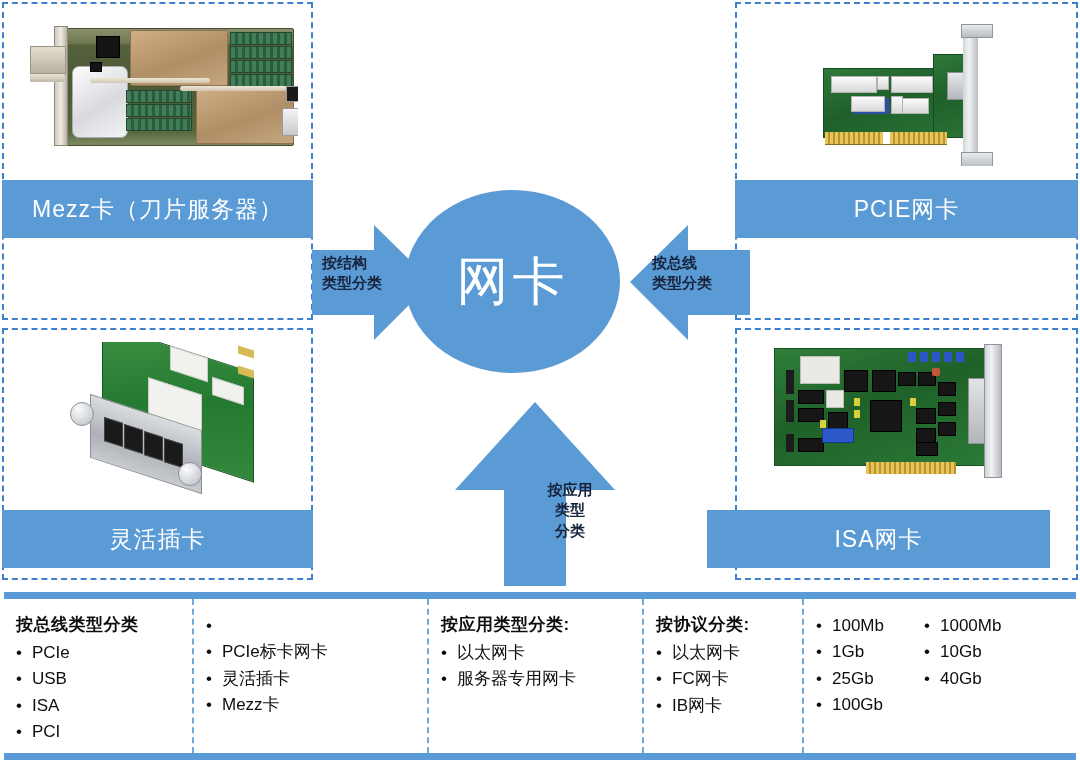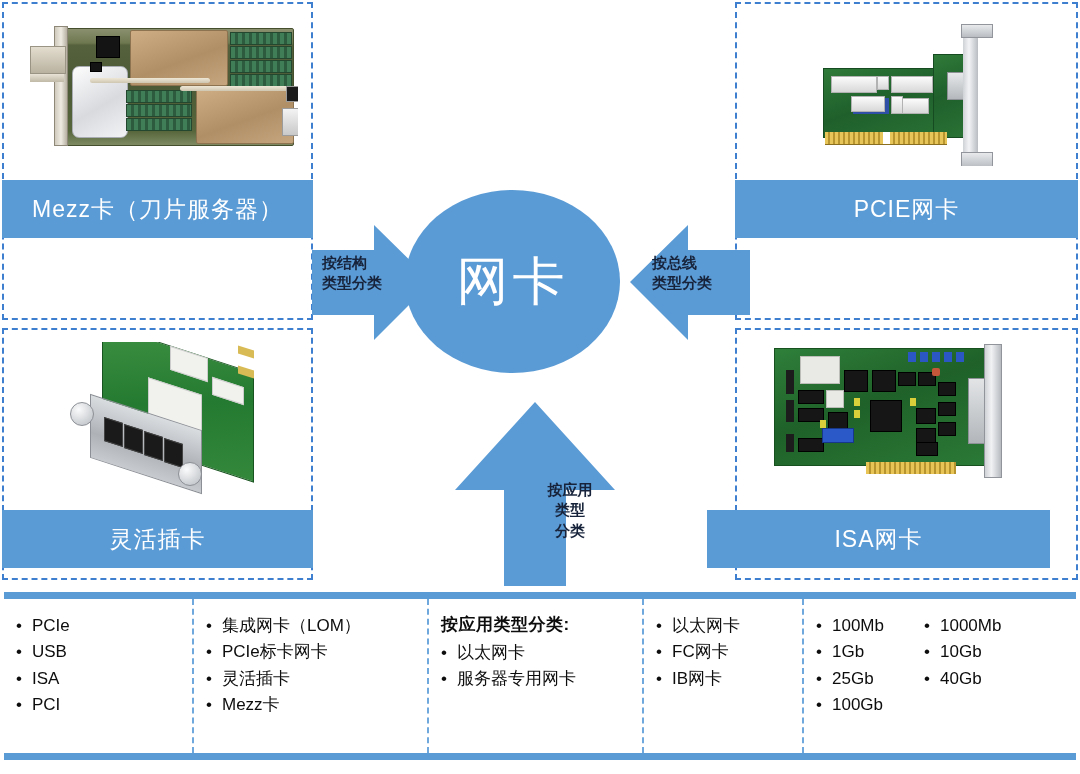--- a/index.html
+++ b/index.html
@@ -318,20 +318,21 @@
     <span>网卡</span>
   </div>
 
   <div id="bottom-panel">
     <div class="panel-rule" id="rule-top"></div>
     <div class="panel-rule" id="rule-bottom"></div>
 
     <div id="panel-body">
 
       <div class="col" id="col-bus">
+        <div class="col-title">按总线类型分类</div>
         <ul class="bullets">
           <li>
               <span class="dot">•</span>
               <span>PCIe</span>
             </li>
           <li>
               <span class="dot">•</span>
               <span>USB</span>
             </li>
           <li>
@@ -342,21 +343,20 @@
               <span class="dot">•</span>
               <span>PCI</span>
             </li>
         </ul>
       </div>
 
       <div class="col" id="col-struct">
         <ul class="bullets">
           <li>
               <span class="dot">•</span>
-              <span>集成网卡（LOM）</span>
             </li>
           <li>
               <span class="dot">•</span>
               <span>PCIe标卡网卡</span>
             </li>
           <li>
               <span class="dot">•</span>
               <span>灵活插卡</span>
             </li>
           <li>
@@ -374,20 +374,21 @@
               <span>以太网卡</span>
             </li>
           <li>
               <span class="dot">•</span>
               <span>服务器专用网卡</span>
             </li>
         </ul>
       </div>
 
       <div class="col" id="col-proto">
+        <div class="col-title">按协议分类:</div>
         <ul class="bullets">
           <li>
               <span class="dot">•</span>
               <span>以太网卡</span>
             </li>
           <li>
               <span class="dot">•</span>
               <span>FC网卡</span>
             </li>
           <li>

